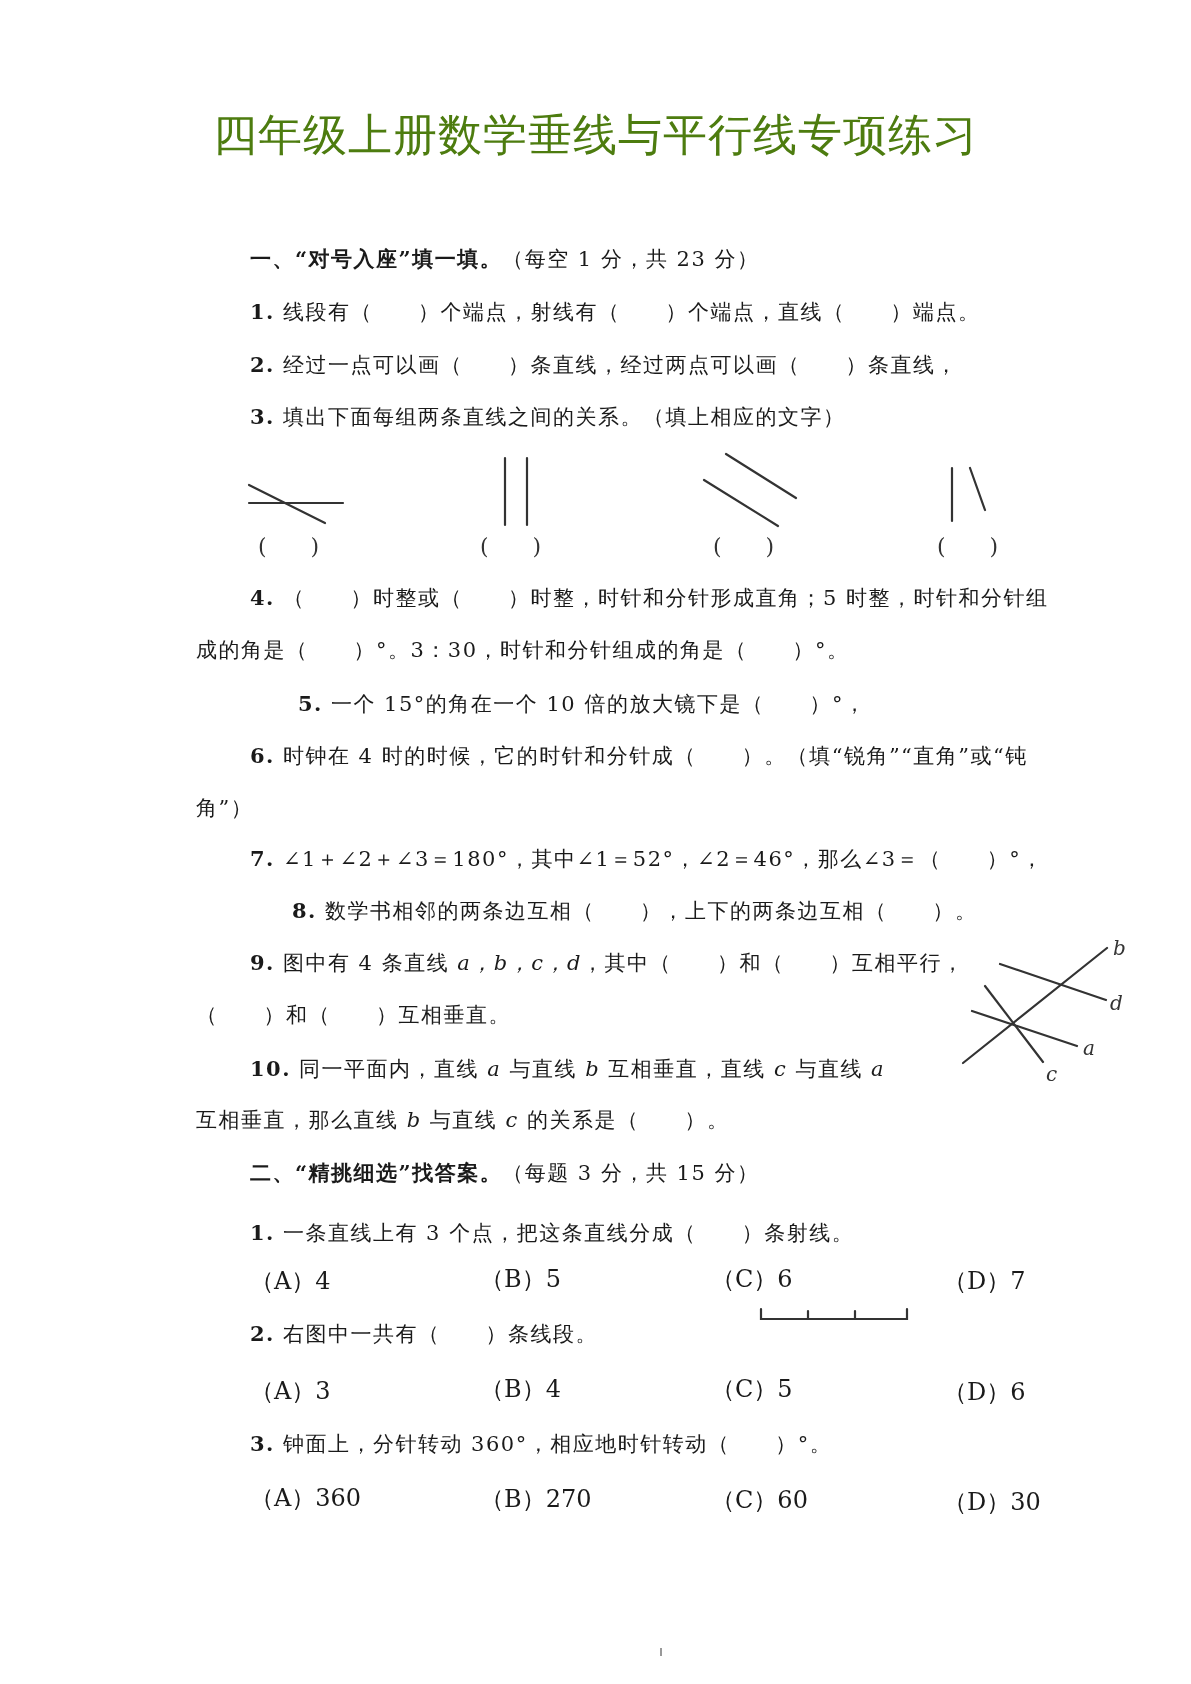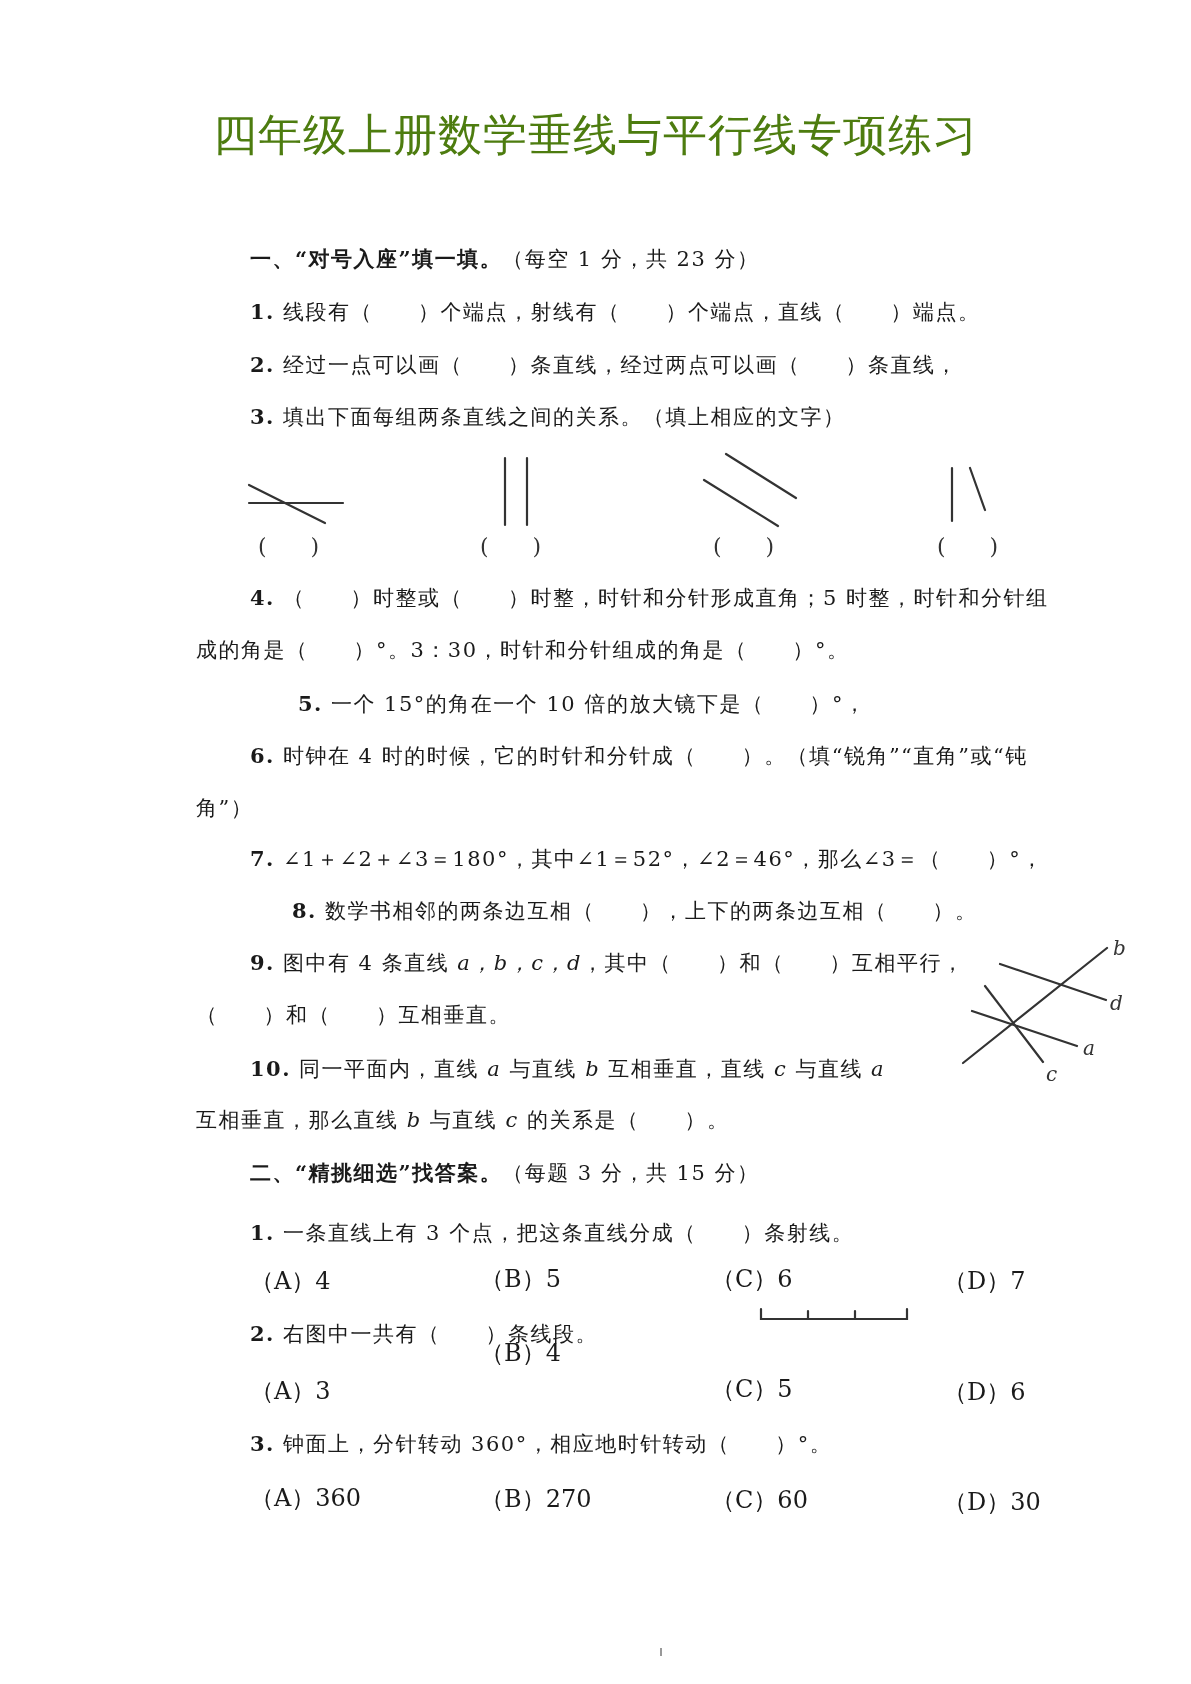--- a/index.html
+++ b/index.html
@@ -132,21 +132,21 @@
 
 <div class="abs line" style="left:250px; top:1319px;">
   <span class="qnum">2.</span><span>右图中一共有（　　）条线段。</span>
 </div>
 <svg style="left:758px; top:1306px;" width="160" height="20">
   <polyline class="fig-line" points="3,3 3,13 149,13 149,3"></polyline>
   <line class="fig-line" x1="50" y1="5" x2="50" y2="13"></line>
   <line class="fig-line" x1="97" y1="5" x2="97" y2="13"></line>
 </svg>
 <div class="abs opt" style="left:250px; top:1376px;">（A）3</div>
-<div class="abs opt" style="left:480px; top:1338px;">（B）4</div>
+<div class="abs opt" style="left:480px; top:1374px;">（B）4</div>
 <div class="abs opt" style="left:711px; top:1374px;">（C）5</div>
 <div class="abs opt" style="left:943px; top:1377px;">（D）6</div>
 
 <div class="abs line" style="left:250px; top:1429px;">
   <span class="qnum">3.</span><span>钟面上，分针转动 360°，相应地时针转动（　　）°。</span>
 </div>
 <div class="abs opt" style="left:250px; top:1483px;">（A）360</div>
 <div class="abs opt" style="left:480px; top:1484px;">（B）270</div>
 <div class="abs opt" style="left:711px; top:1485px;">（C）60</div>
 <div class="abs opt" style="left:943px; top:1487px;">（D）30</div>

